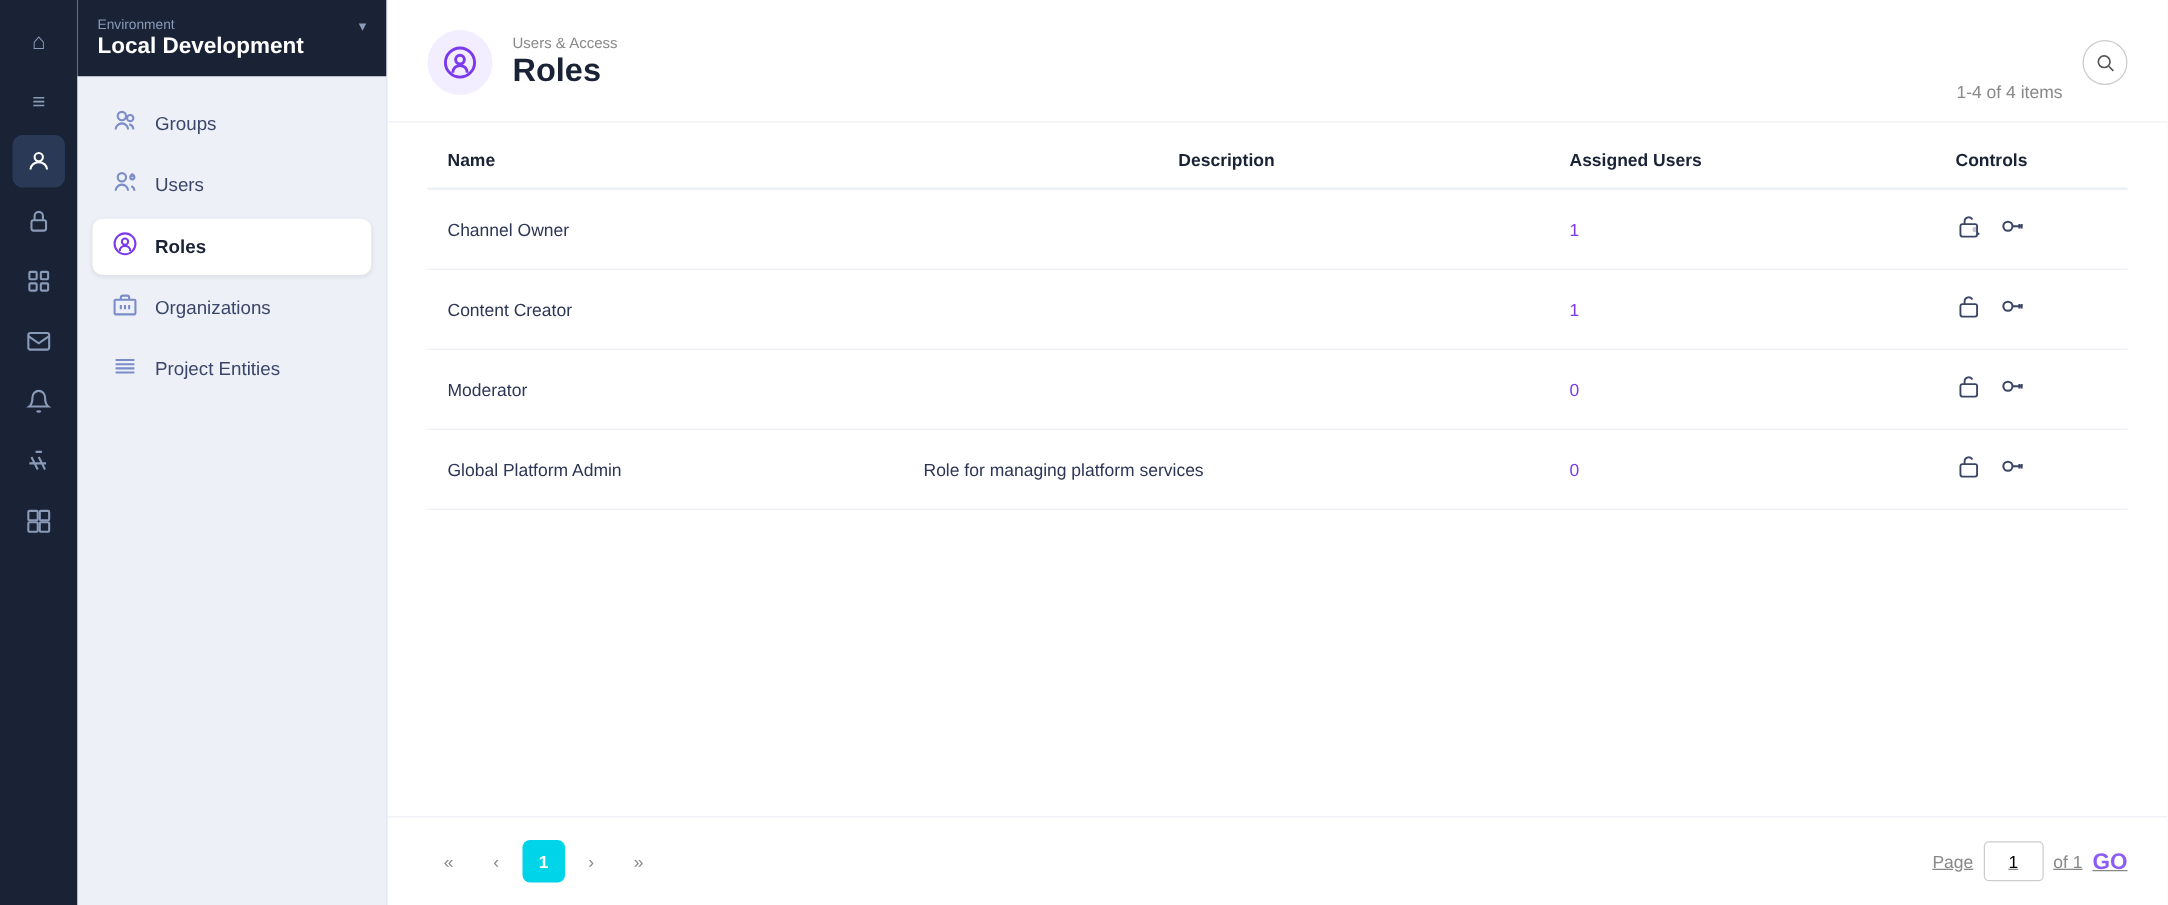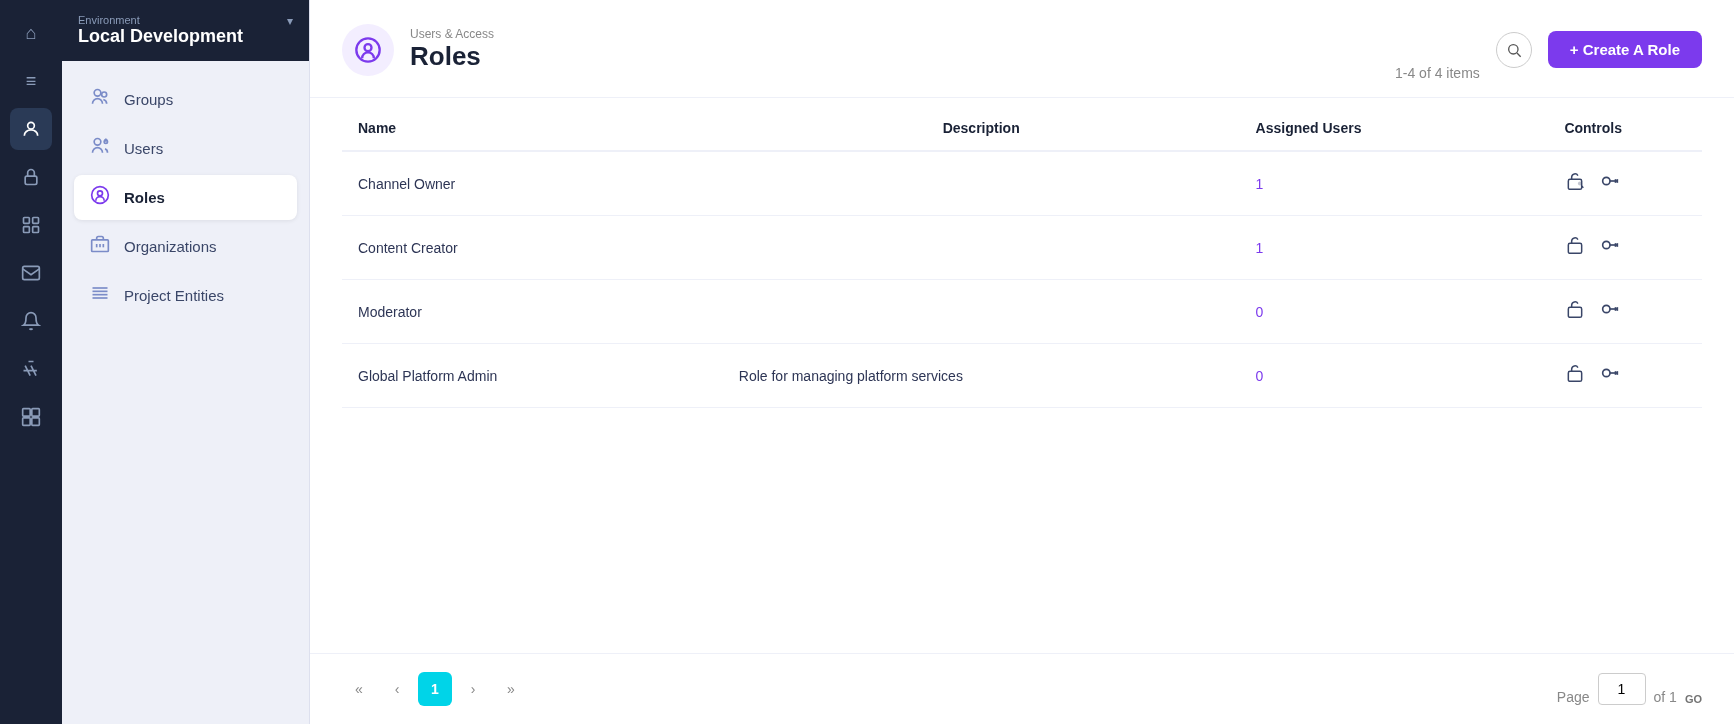--- a/index.html
+++ b/index.html
@@ -157,33 +157,33 @@
       width: 34px; height: 34px;
       display: flex; align-items: center; justify-content: center;
       border-radius: 6px;
       border: none;
       background: transparent;
       color: #888;
       font-size: 14px;
       cursor: pointer;
     }
     .page-btn.active { background: #00d4e8; color: white; font-weight: 700; }
-    .page-nav-right { display: flex; align-items: flex-end; gap: 8px; font-size: 14px; color: #888; }
+    .page-nav-right { display: flex; align-items: center; gap: 8px; font-size: 14px; color: #888; text-decoration: underline; }
     .page-input {
       width: 48px; height: 32px;
       border: 1px solid #ccc;
       border-radius: 4px;
       text-align: center;
       font-size: 14px;
     }
     .go-btn {
       background: none;
       border: none;
-      color: #737373;
-      font-size: 11px;
+      color: #8b5cf6;
+      font-size: 18px;
       font-weight: 700;
       cursor: pointer;
     }
   </style>
 </head>
 <body>
 
 <nav class="icon-nav">
   <div class="icon-nav-item">⌂</div>
   <div class="icon-nav-item">≡</div>
@@ -325,21 +325,20 @@
       </div>
     </div>
     <div class="header-right">
       <span class="item-count">1-4 of 4 items</span>
       <button class="search-btn">
         <svg width="16" height="16" viewBox="0 0 24 24" fill="none" stroke="currentColor" stroke-width="2">
           <circle cx="11" cy="11" r="7"></circle>
             <line x1="16.5" y1="16.5" x2="22" y2="22"></line>
         </svg>
       </button>
-      <button class="create-btn">+ Create A Role</button>
     </div>
   </header>
 
   <div class="table-wrap">
     <table>
       <thead>
         <tr>
           <th class="col-name">Name</th>
           <th class="col-desc">Description</th>
           <th class="col-users">Assigned Users</th>

